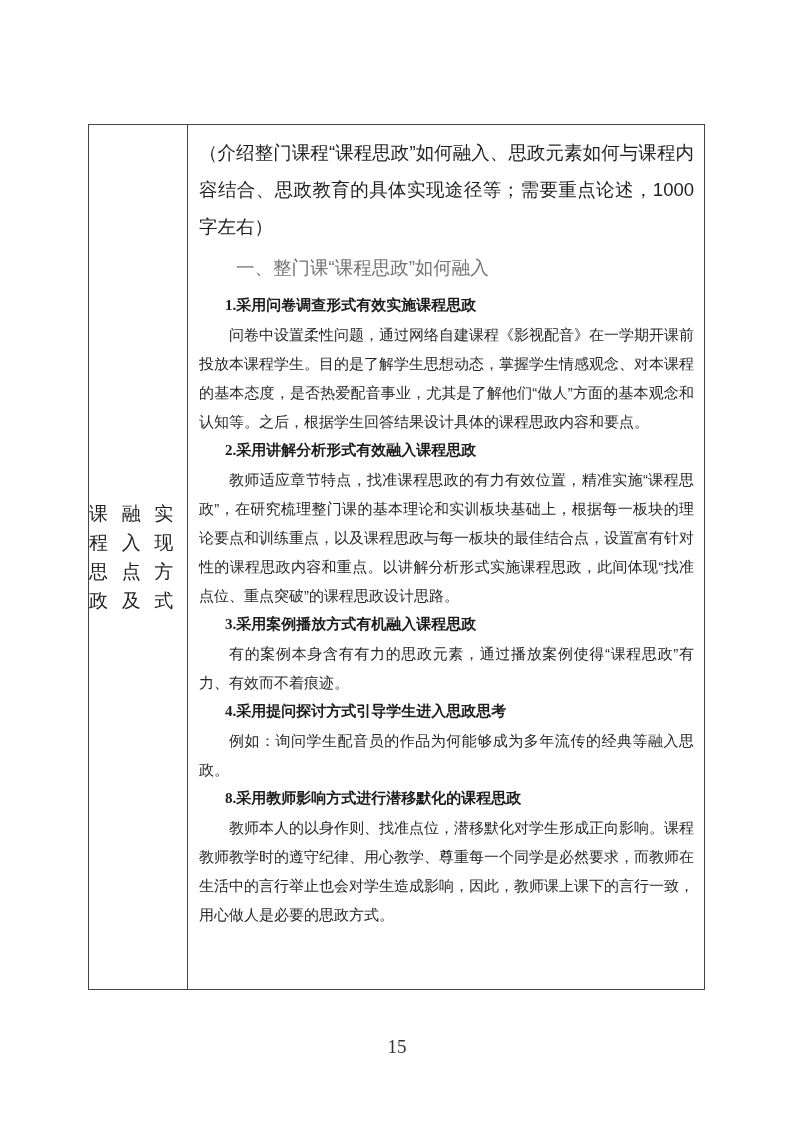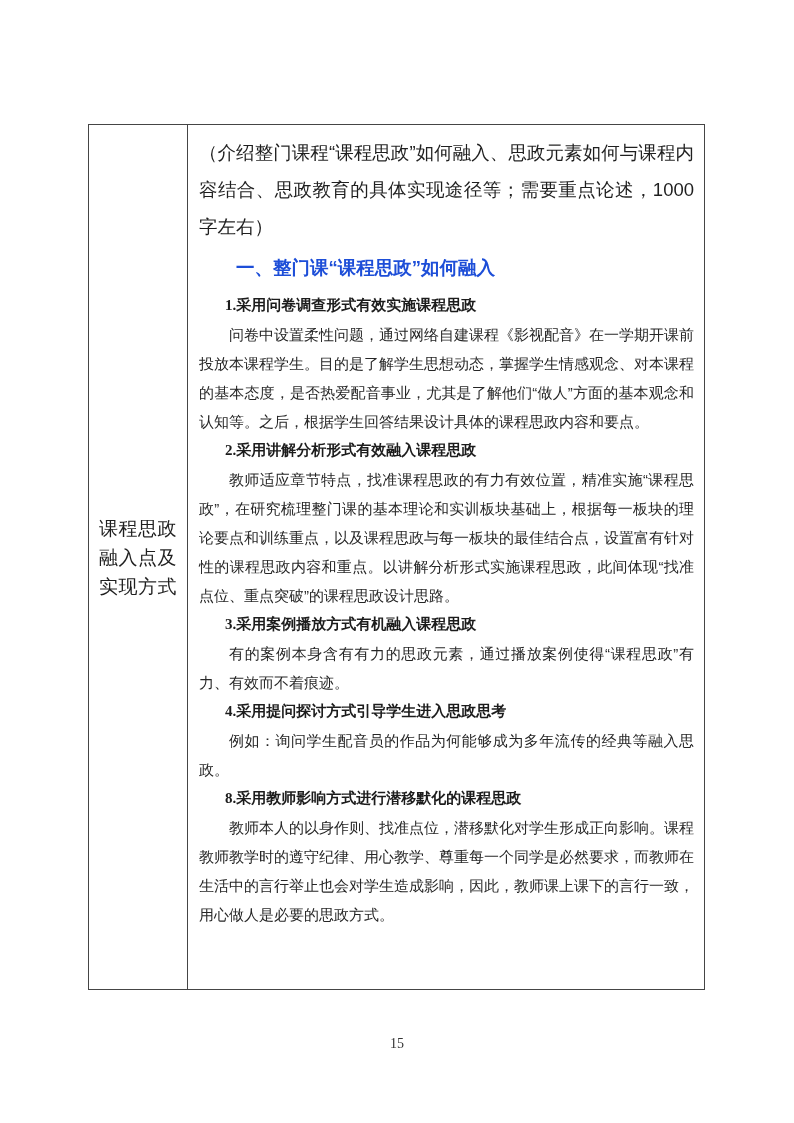--- a/index.html
+++ b/index.html
@@ -21,21 +21,21 @@
     height: 866px;
     border: 1.5px solid #454545;
     display: flex;
     background: #ffffff;
   }
   .cell-left {
     width: 99px;
     min-width: 99px;
     border-right: 1.5px solid #454545;
     display: flex;
-    flex-direction: column;
+    flex-direction: row;
     justify-content: center;
     align-items: center;
     font-family: "Liberation Sans", sans-serif;
     font-size: 19px;
     line-height: 29px;
     color: #1f1f1f;
     letter-spacing: 0.5px;
   }
   .cell-right {
     flex: 1;
@@ -45,24 +45,24 @@
   .intro {
     font-family: "Liberation Sans", sans-serif;
     font-size: 18.5px;
     line-height: 37px;
     text-align: justify;
     color: #1f1f1f;
     margin-bottom: 8px;
   }
   .h-sec {
     font-family: "Liberation Sans", sans-serif;
-    font-weight: bold;
+    font-weight: normal;
     font-size: 18.5px;
     line-height: 30px;
-    color: #1d4ed8;
+    color: #737373;
     text-indent: 2em;
     margin: 6px 0 8px 0;
   }
   .h-sec2 {
     font-size: 20.5px;
     line-height: 32px;
     text-indent: 1.6em;
     margin: 13px 0 9px 0;
   }
   .sub {
@@ -81,21 +81,21 @@
     text-align: justify;
     color: #262626;
   }
   .page-number {
     position: absolute;
     left: 0;
     right: 0;
     top: 1036px;
     text-align: center;
     font-family: "Liberation Serif", serif;
-    font-size: 14px;
+    font-size: 19px;
     color: #333;
   }
 </style>
 </head>
 <body>
 
 <div class="page">
 
   <div class="doc-table">
 

